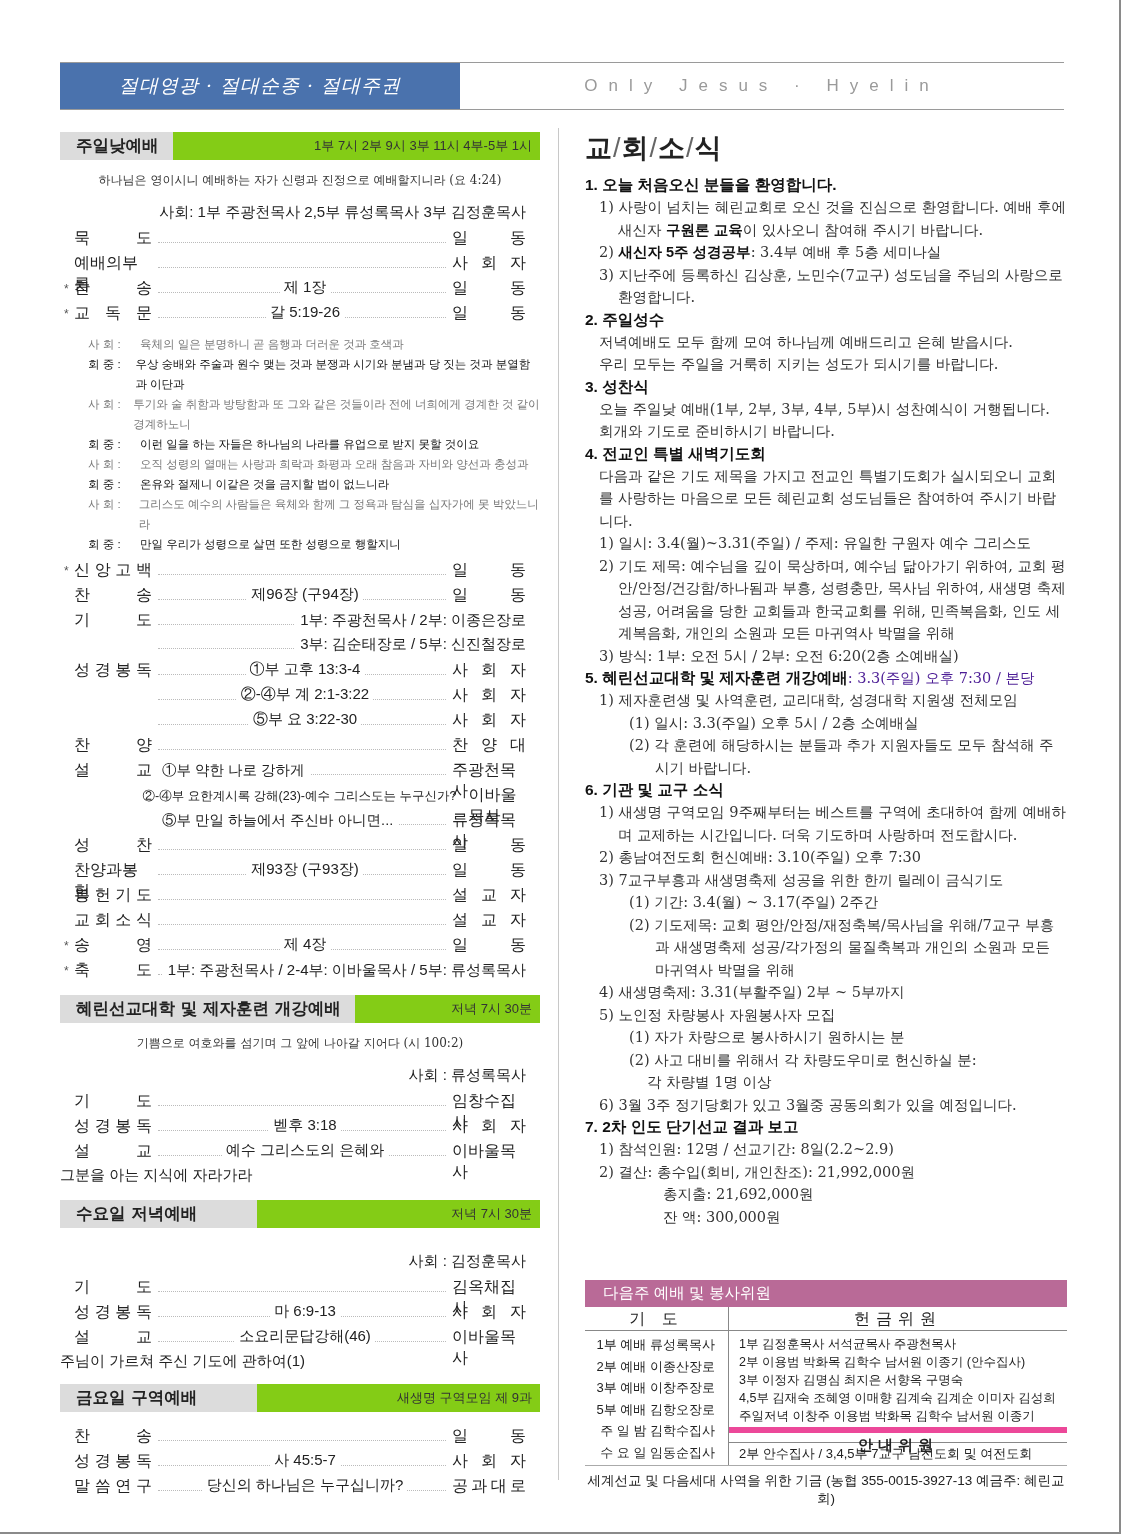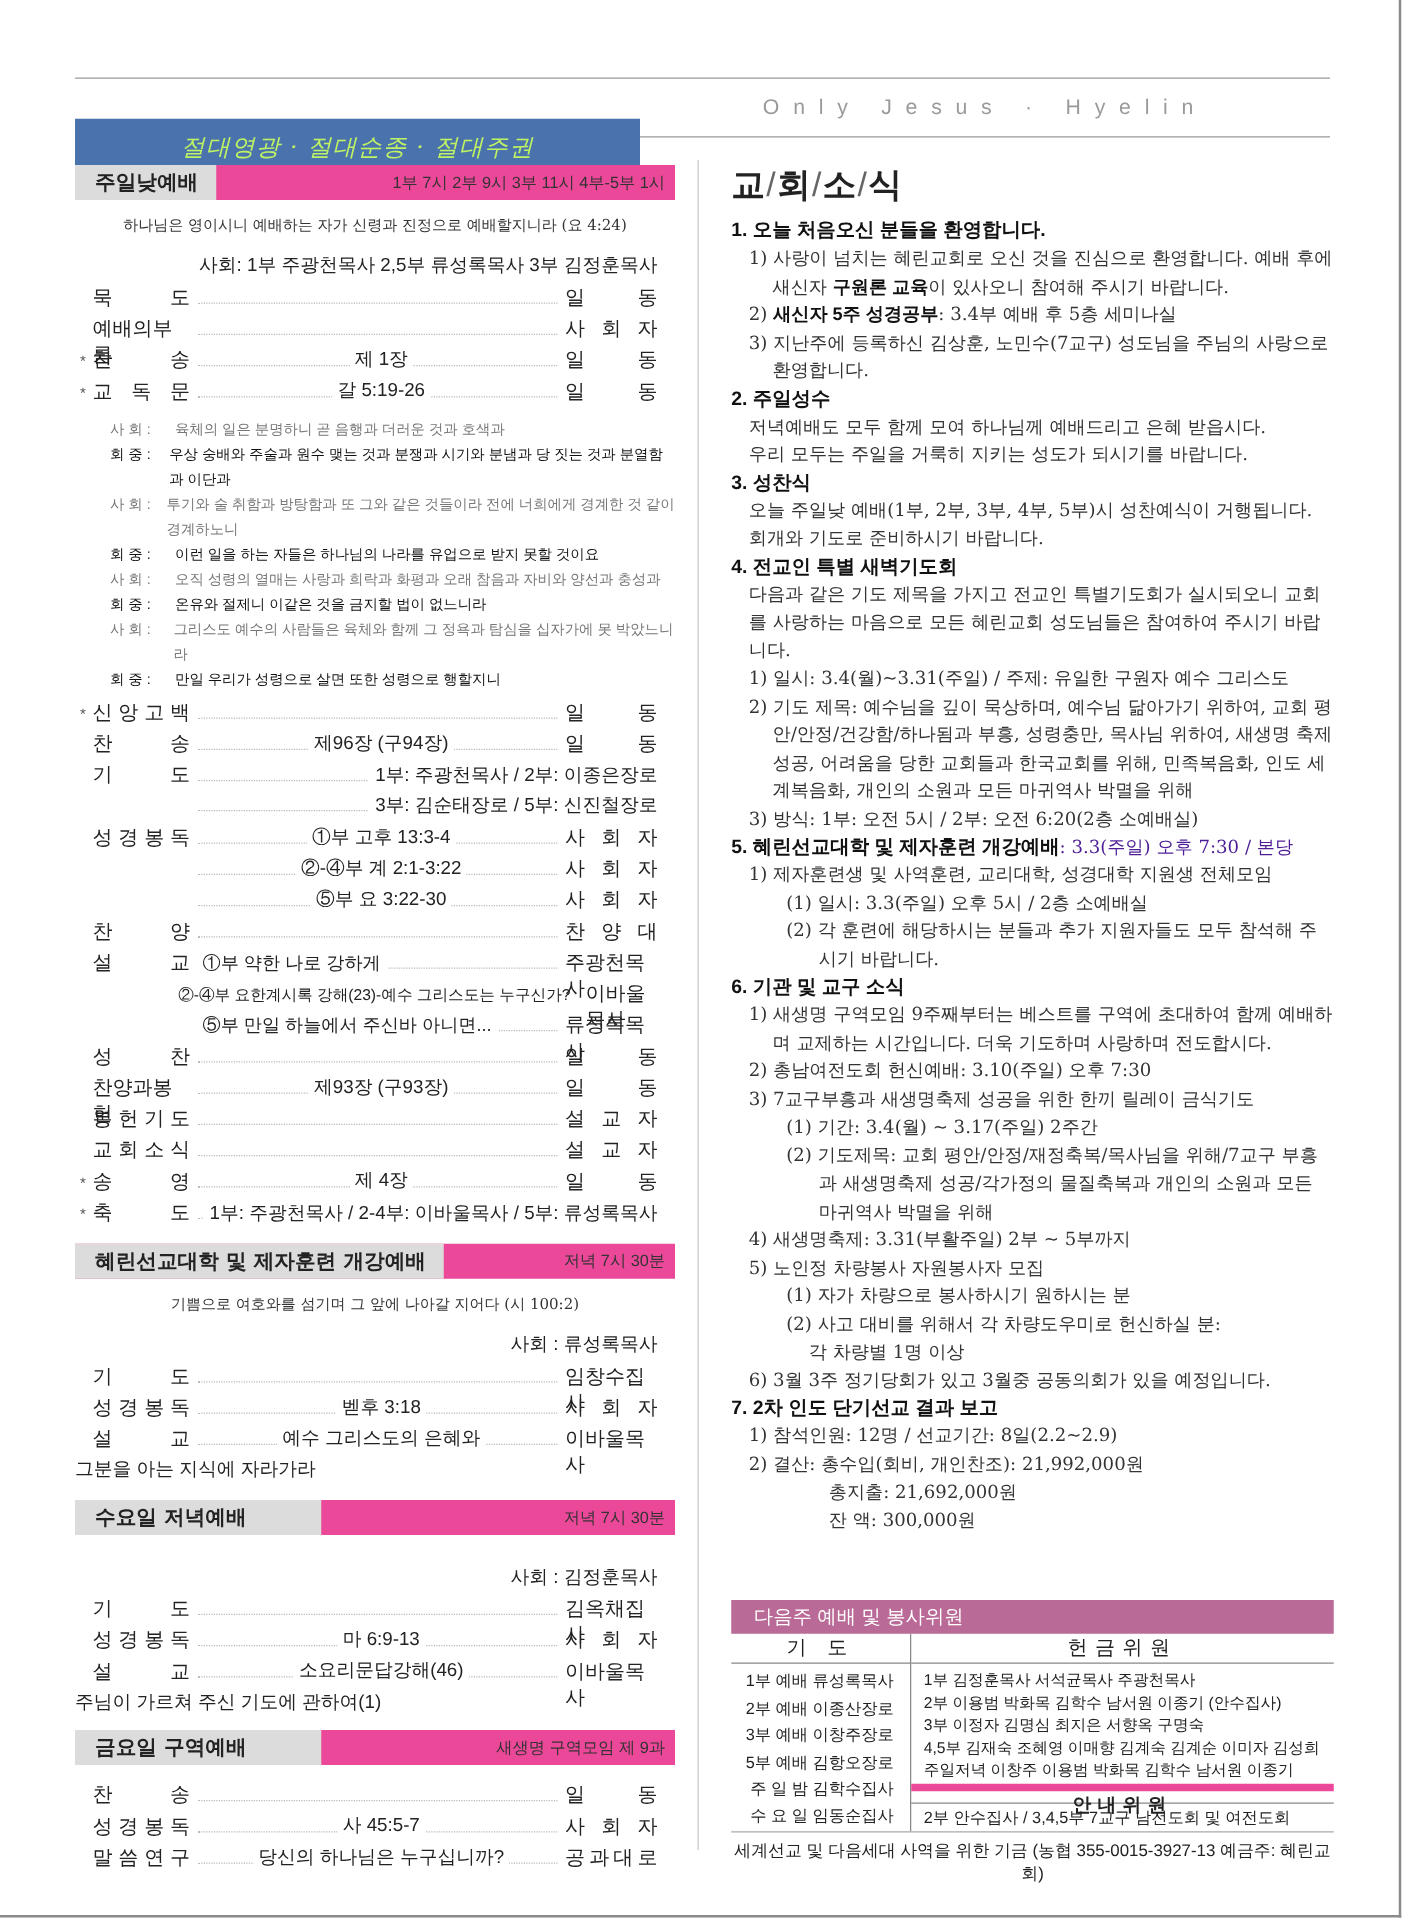--- a/index.html
+++ b/index.html
@@ -15,39 +15,38 @@
     border-right: 2px solid #8a8a8a; border-bottom: 2px solid #8a8a8a;
     pointer-events: none;
   }
   
   .header {
     position: absolute; left: 60px; top: 62px; width: 1004px; height: 48px;
     border-top: 1px solid #9a9a9a; border-bottom: 1px solid #9a9a9a;
     display: flex;
   }
   .header-left {
-    width: 452px; height: 100%; background: #4a72ad;
-    color: #bef264; display: flex; align-items: center; justify-content: center;
+    width: 400px; height: 100%; background: #4a72ad;
+    color: #ffffff; display: flex; align-items: center; justify-content: center;
     font-family: "DejaVu Serif", serif; font-size: 19px; letter-spacing: 1px;
     font-style: italic;
-    margin-top: 32px;
   }
   .header-right {
     flex: 1; display: flex; align-items: center; justify-content: center;
     color: #9a9a9a; font-family: "Liberation Sans", sans-serif; font-size: 17px;
     letter-spacing: 11px;
   }
   .col-divider {
     position: absolute; left: 558px; top: 128px; width: 1px; height: 1352px;
     background: #c8c8c8;
   }
   
   .left { position: absolute; left: 60px; top: 132px; width: 480px; }
   .sec-bar {
-    height: 28px; background: #ec4899; display: flex; align-items: center;
+    height: 28px; background: #84cc16; display: flex; align-items: center;
     justify-content: space-between; position: relative;
   }
   .sec-bar .sec-title {
     height: 100%; background: #dcdcdc; padding: 0 14px 0 16px;
     display: flex; align-items: center; font-size: 16.5px; font-weight: bold; color: #222;
   }
   .sec-bar .sec-time { font-size: 13px; color: #333; padding-right: 8px; font-family: Liberation Sans, sans-serif; }
   .verse { text-align: center; font-size: 12px; font-family: "DejaVu Serif", serif; color: #333; margin: 12px 0 0 0; }
   .presider { text-align: right; font-size: 15px; color: #222; margin: 14px 14px 6px 0; font-family: "Liberation Sans", sans-serif; }
   .row {

